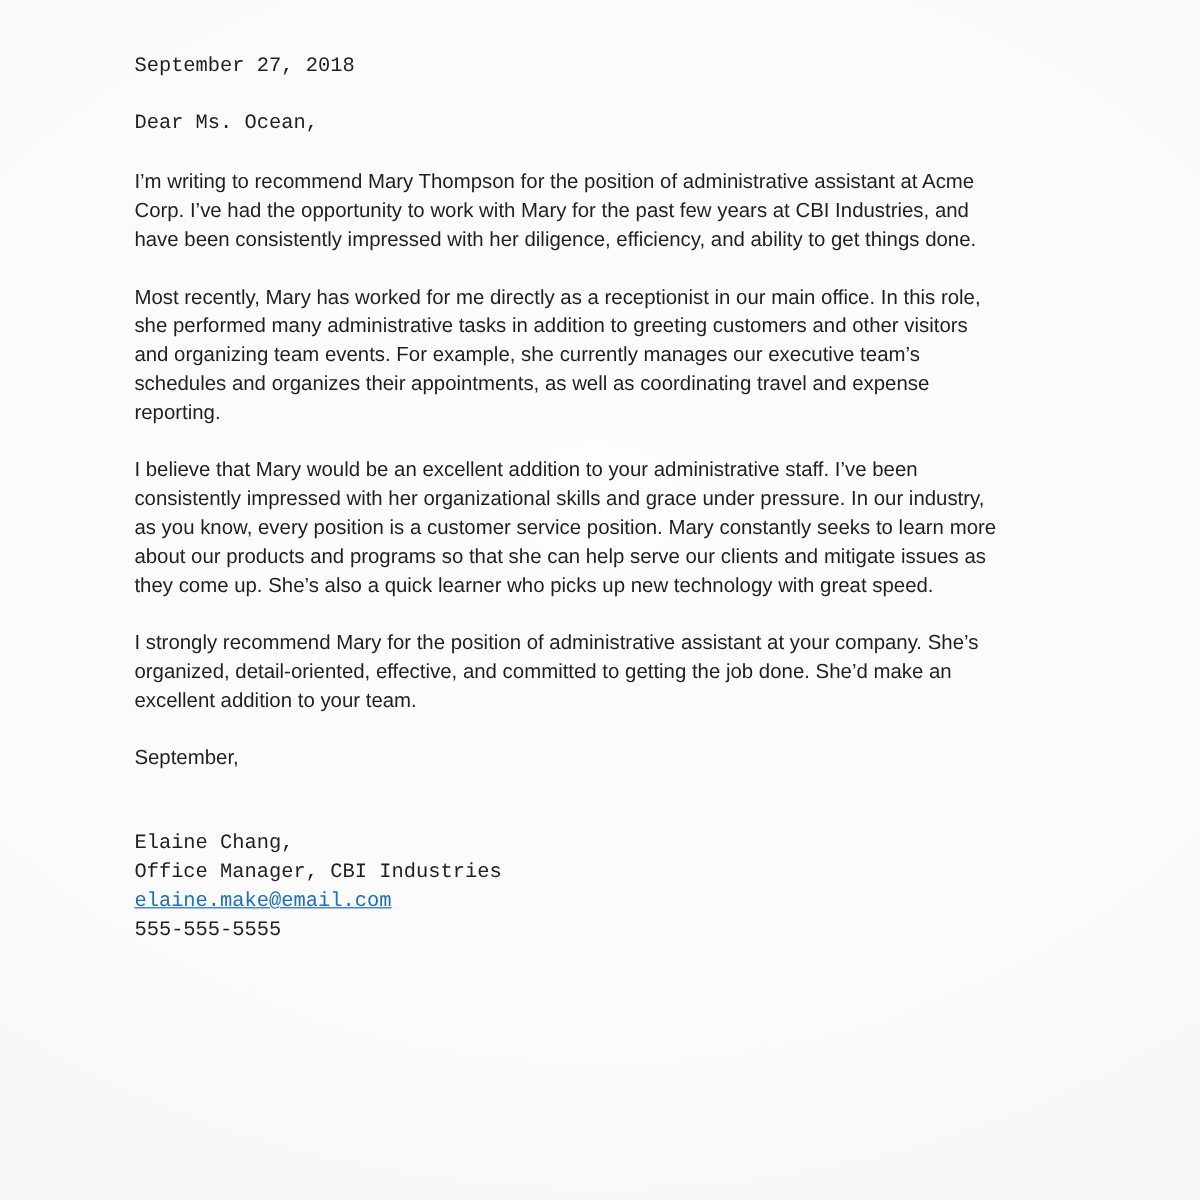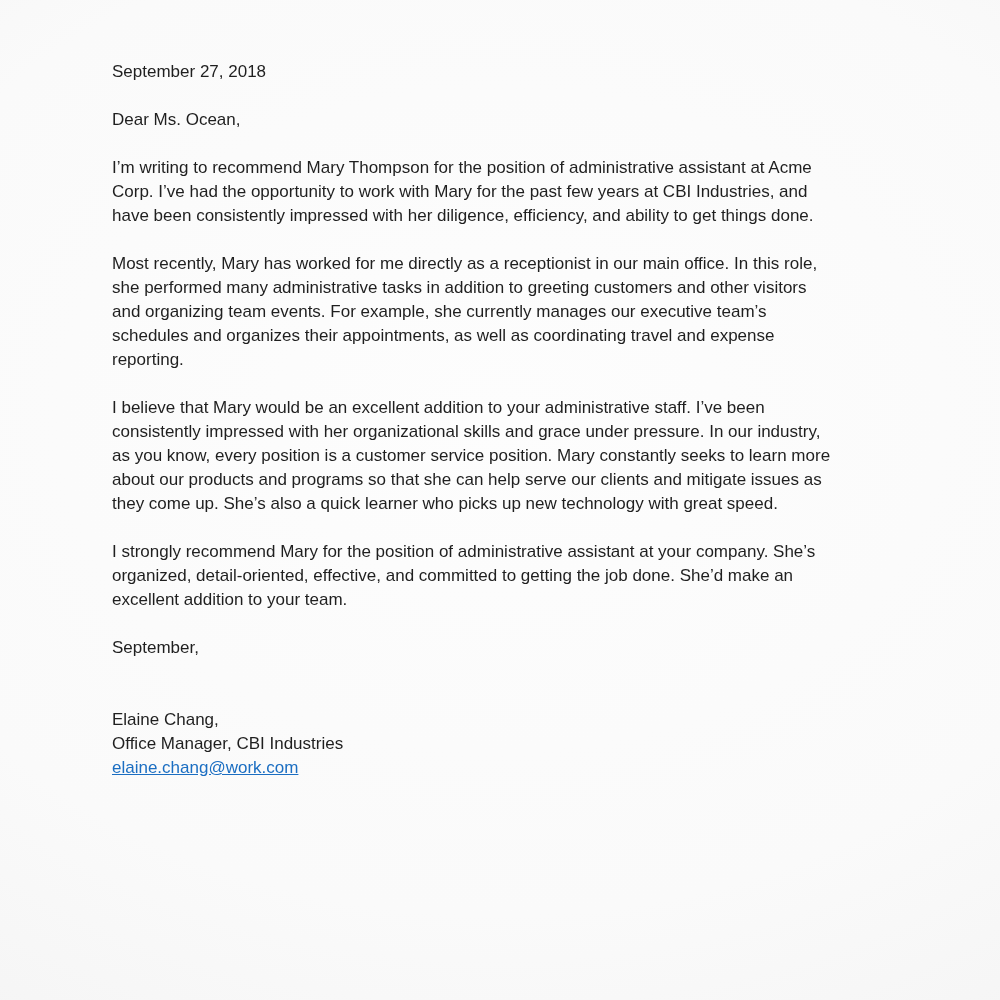--- a/index.html
+++ b/index.html
@@ -15,21 +15,21 @@
     color: #1f1f1f;
     overflow: hidden;
   }
 
   .letter {
     padding: 44px 118px 0 112px;
     font-size: 17px;
     line-height: 24px;
   }
 
-  .block { margin: 16px 0 24px 0; }
+  .block { margin: 0 0 24px 0; font-family: Liberation Mono, monospace; }
 
   .line { display: block; }
 
   p.body-para {
     margin: 0 0 24px 0;
     white-space: pre-line;
   }
 
   .closing { margin: 0 0 48px 0; }
 
@@ -65,16 +65,17 @@
 they come up. She’s also a quick learner who picks up new technology with great speed.</p>
   <p class="body-para">I strongly recommend Mary for the position of administrative assistant at your company. She’s
 organized, detail-oriented, effective, and committed to getting the job done. She’d make an
 excellent addition to your team.</p>
 
   <div class="closing">September,</div>
 
   <div class="block">
     <span class="sig-line">Elaine Chang,</span>
     <span class="sig-line">Office Manager, CBI Industries</span>
-    <span class="sig-line"><a href="#" class="email-link">elaine.chang@work.com</a></span>
+    <span class="sig-line"><a href="#" class="email-link">elaine.make@email.com</a></span>
+    <span class="sig-line">555-555-5555</span>
   </div>
 
 </div>
 
 </body></html>

